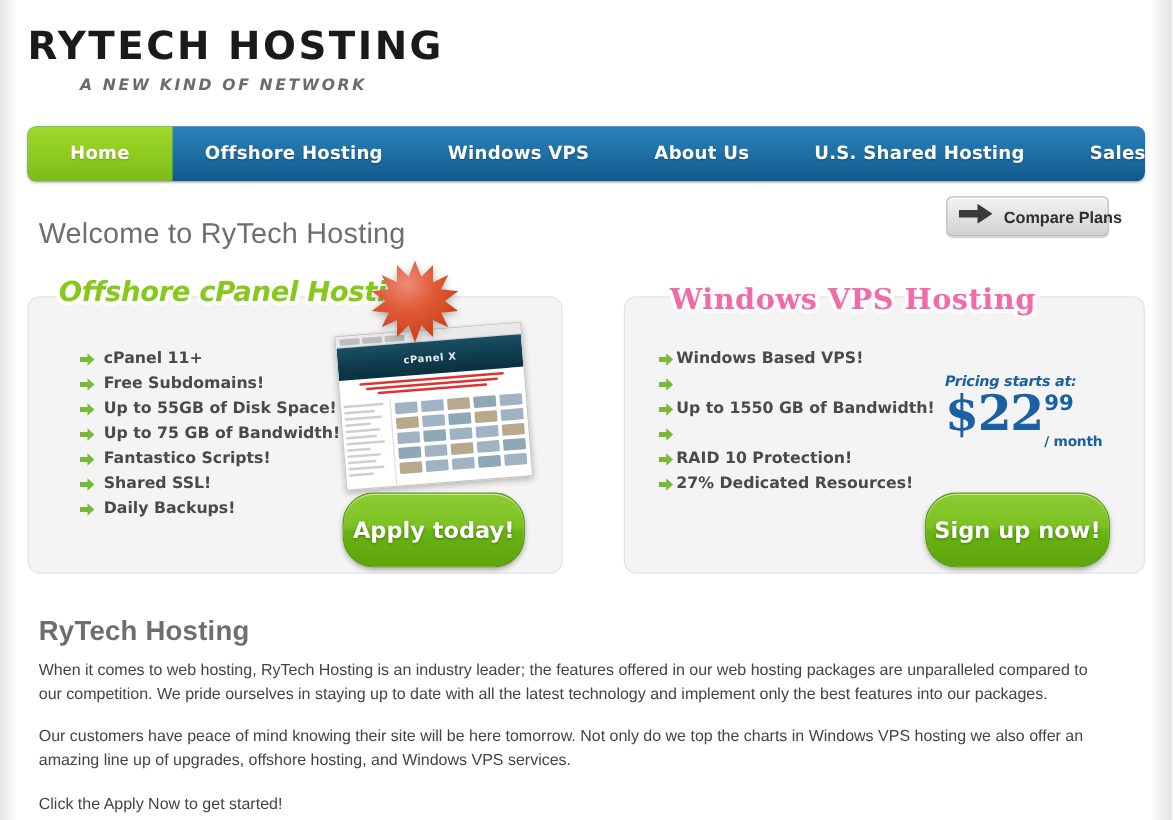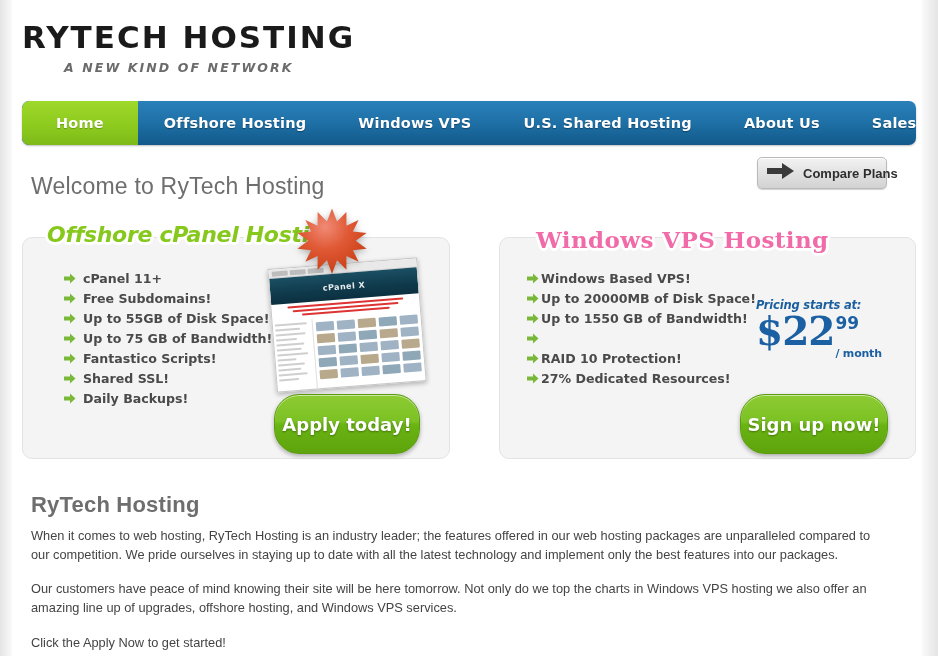--- a/index.html
+++ b/index.html
@@ -114,21 +114,21 @@
     color:#f06ba8;
     text-shadow:
       -2px -2px 0 #fff, 2px -2px 0 #fff, -2px 2px 0 #fff, 2px 2px 0 #fff,
       -3px 0 0 #fff, 3px 0 0 #fff, 0 -3px 0 #fff, 0 3px 0 #fff;
   }
 
   .feat-list { position:absolute; list-style:none; margin:0; padding:0; }
   .feat-list-left  { left:64px; top:273px; }
   .feat-list-right { left:527px; top:273px; }
   .feat-item {
-    display:flex; align-items:flex-start;
+    display:flex; align-items:flex-end;
     font-family:"DejaVu Sans", sans-serif;
     font-size:12.6px; font-weight:bold;
     color:#4a4a4a; line-height:1;
     height:20px; margin-bottom:0px; white-space:nowrap;
   }
   .bullet { flex:0 0 auto; margin-right:7px; display:inline-flex; }
   .feat-list-right .bullet { margin-right:2px; }
 
   
   .cpanel-shot {
@@ -248,24 +248,24 @@
   <div class="nav-item active">
     <span>Home</span>
   </div>
   <div class="nav-item">
     <span>Offshore Hosting</span>
   </div>
   <div class="nav-item">
     <span>Windows VPS</span>
   </div>
   <div class="nav-item">
+    <span>About Us</span>
+  </div>
+  <div class="nav-item">
     <span>U.S. Shared Hosting</span>
-  </div>
-  <div class="nav-item">
-    <span>About Us</span>
   </div>
   <div class="nav-item">
     <span>Sales/Support</span>
   </div>
 </nav>
 
 <h1 class="welcome">Welcome to RyTech Hosting</h1>
 
 <div class="compare-btn">
   <span class="arrow-ico">
@@ -429,21 +429,20 @@
         </svg>
     </span>
     <span>Windows Based VPS!</span>
   </li>
   <li class="feat-item">
     <span class="bullet">
       <svg width="12" height="11" viewBox="0 0 12 11">
           <path d="M0 3.5 H6 V0.5 L11.5 5.5 L6 10.5 V7.5 H0 Z" fill="#7ab83a"></path>
         </svg>
     </span>
-    <span>Up to 20000MB of Disk Space!</span>
   </li>
   <li class="feat-item">
     <span class="bullet">
       <svg width="12" height="11" viewBox="0 0 12 11">
           <path d="M0 3.5 H6 V0.5 L11.5 5.5 L6 10.5 V7.5 H0 Z" fill="#7ab83a"></path>
         </svg>
     </span>
     <span>Up to 1550 GB of Bandwidth!</span>
   </li>
   <li class="feat-item">

